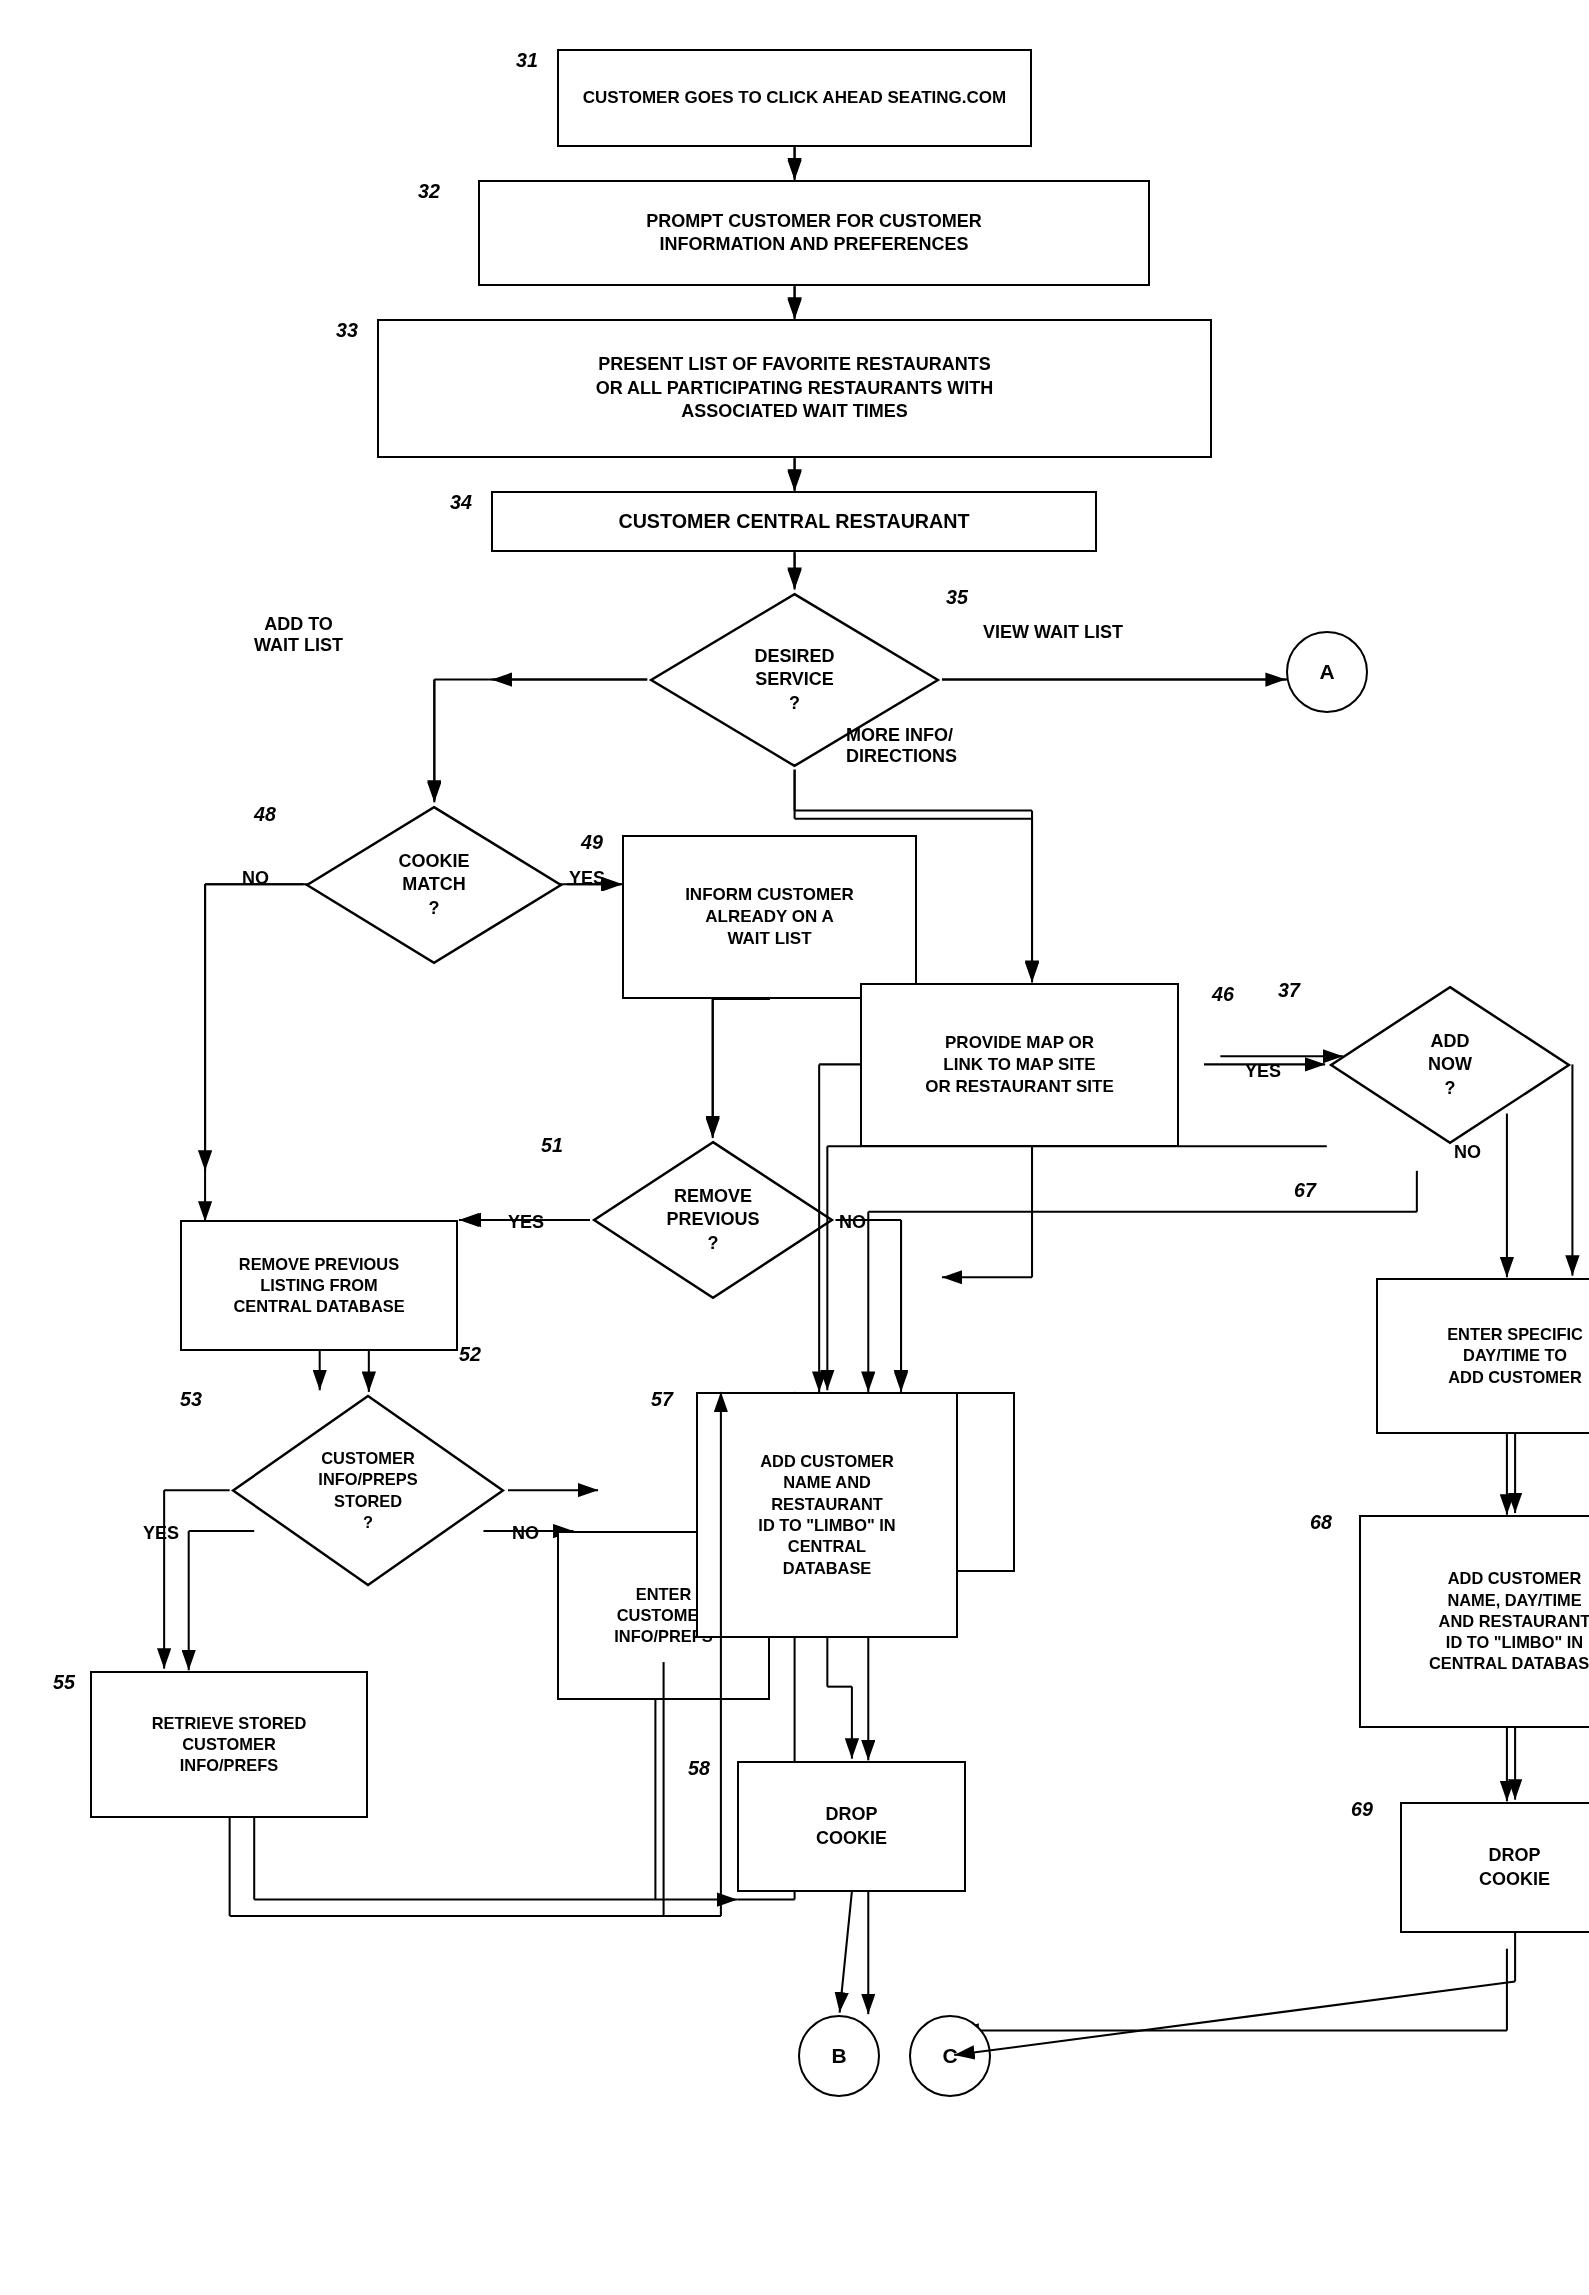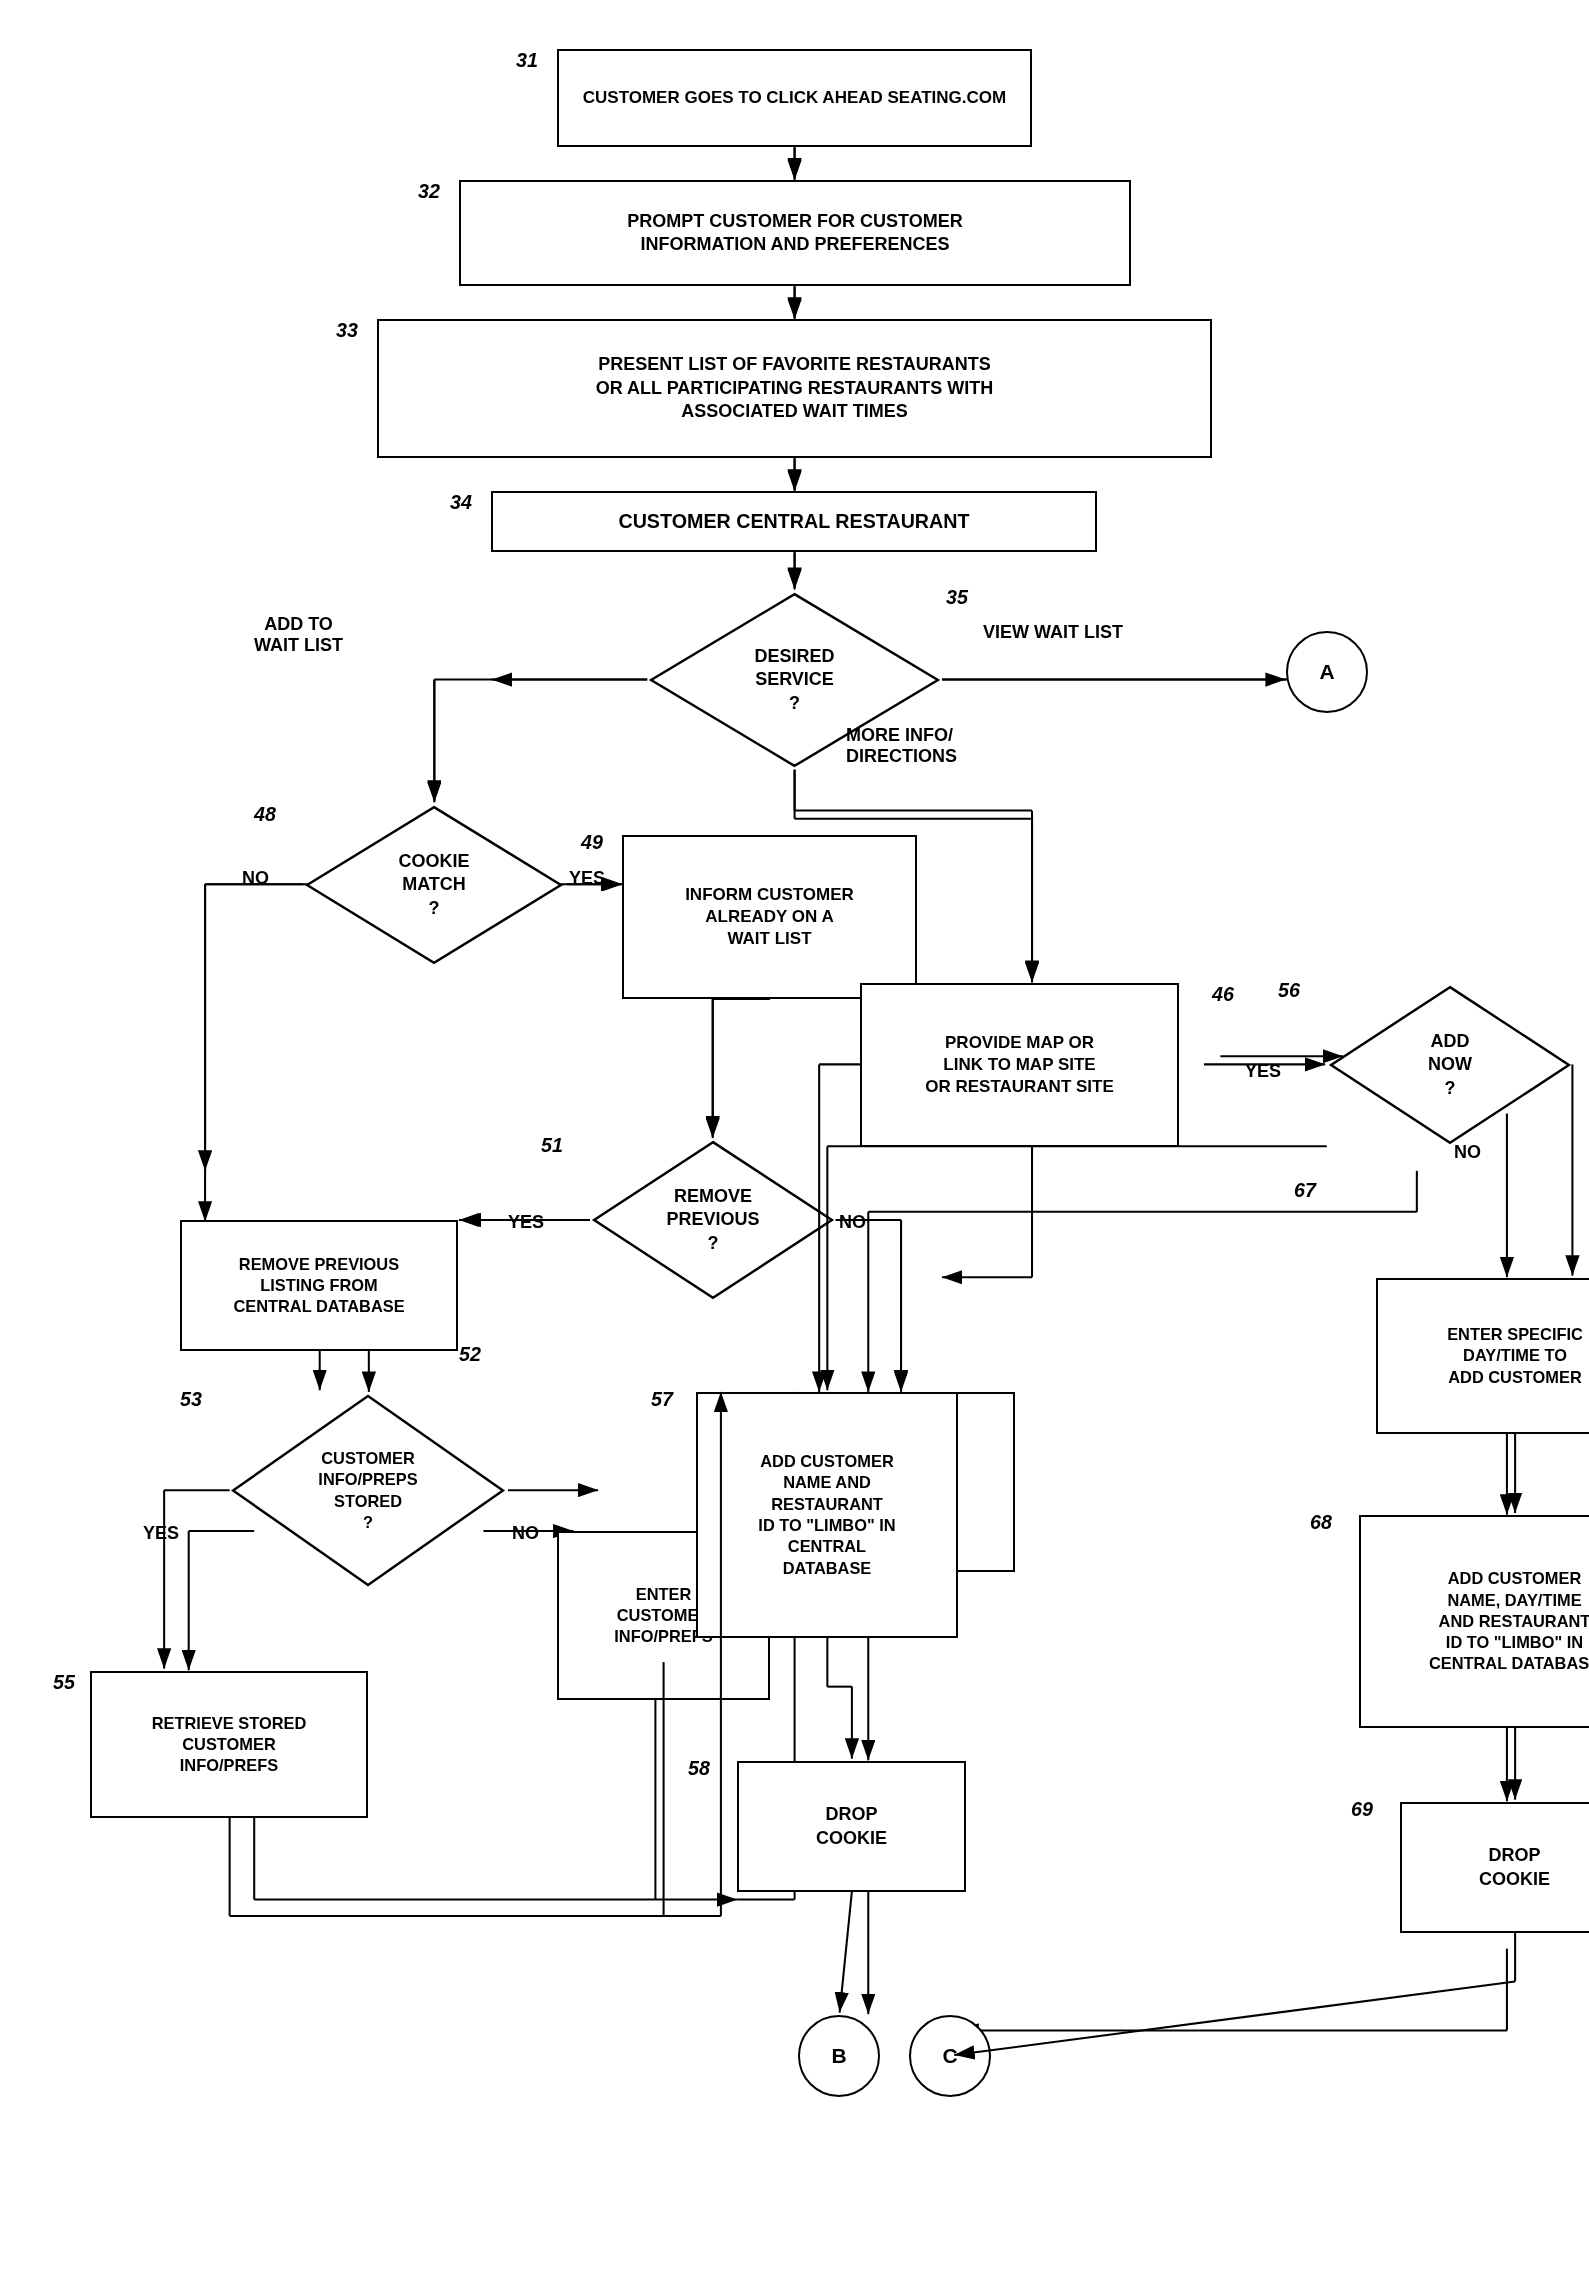--- a/index.html
+++ b/index.html
@@ -169,21 +169,21 @@
     <line x1="1840" y1="2480" x2="1170" y2="2480" stroke="#000" stroke-width="2.5" marker-end="url(#arrowhead)"></line>
 
   </svg>
 
   <div class="box" style="left:557px; top:49px; width:475px; height:98px; font-size:17px;">
     <span>CUSTOMER GOES TO CLICK
 AHEAD SEATING.COM</span>
   </div>
   <span class="ref-num" style="left:516px; top:49px;">31</span>
 
-  <div class="box" style="left:459px; top:180px; width:672px; height:106px; font-size:18px;justify-content:center;">
+  <div class="box" style="left:478px; top:180px; width:672px; height:106px; font-size:18px;justify-content:center;">
     <span>PROMPT CUSTOMER FOR CUSTOMER<br>INFORMATION AND PREFERENCES</span>
   </div>
   <span class="ref-num" style="left:418px; top:180px;">32</span>
 
   <div class="box" style="left:377px; top:319px; width:835px; height:139px; font-size:18px;">
     <span>PRESENT LIST OF FAVORITE RESTAURANTS<br>OR ALL PARTICIPATING RESTAURANTS WITH<br>ASSOCIATED WAIT TIMES</span>
   </div>
   <span class="ref-num" style="left:336px; top:319px;">33</span>
 
   <div class="box" style="left:491px; top:491px; width:606px; height:61px; font-size:19.7px;">
@@ -280,21 +280,21 @@
   <span class="ref-num" style="left:53px; top:1671px;">55</span>
 
   <div class="diamond-wrap" style="left:1327px; top:983px; width:246px; height:164px;">
     <div class="diamond">
       <svg viewBox="0 0 300 200" preserveAspectRatio="none">
         <polygon points="150,5 295,100 150,195 5,100" fill="white" stroke="black" stroke-width="3"></polygon>
       </svg>
       <div class="diamond-text">ADD<br>NOW<br>?</div>
     </div>
   </div>
-  <span class="ref-num" style="left:1278px; top:979px;">56</span>
+  <span class="ref-num" style="left:1278px; top:979px;">37</span>
 
   <div style="position:absolute; left:1245px; top:1061px; font-size:18px; font-weight:bold;">YES</div>
 
   <div style="position:absolute; left:1454px; top:1142px; font-size:18px; font-weight:bold;">NO</div>
 
   <span class="ref-num" style="left:1294px; top:1179px;">67</span>
 
   <div class="box" style="left:696px; top:1392px; width:262px; height:246px; font-size:16.4px;">
     <span>ADD CUSTOMER<br>NAME AND<br>RESTAURANT<br>ID TO "LIMBO" IN<br>CENTRAL<br>DATABASE</span>
   </div>

